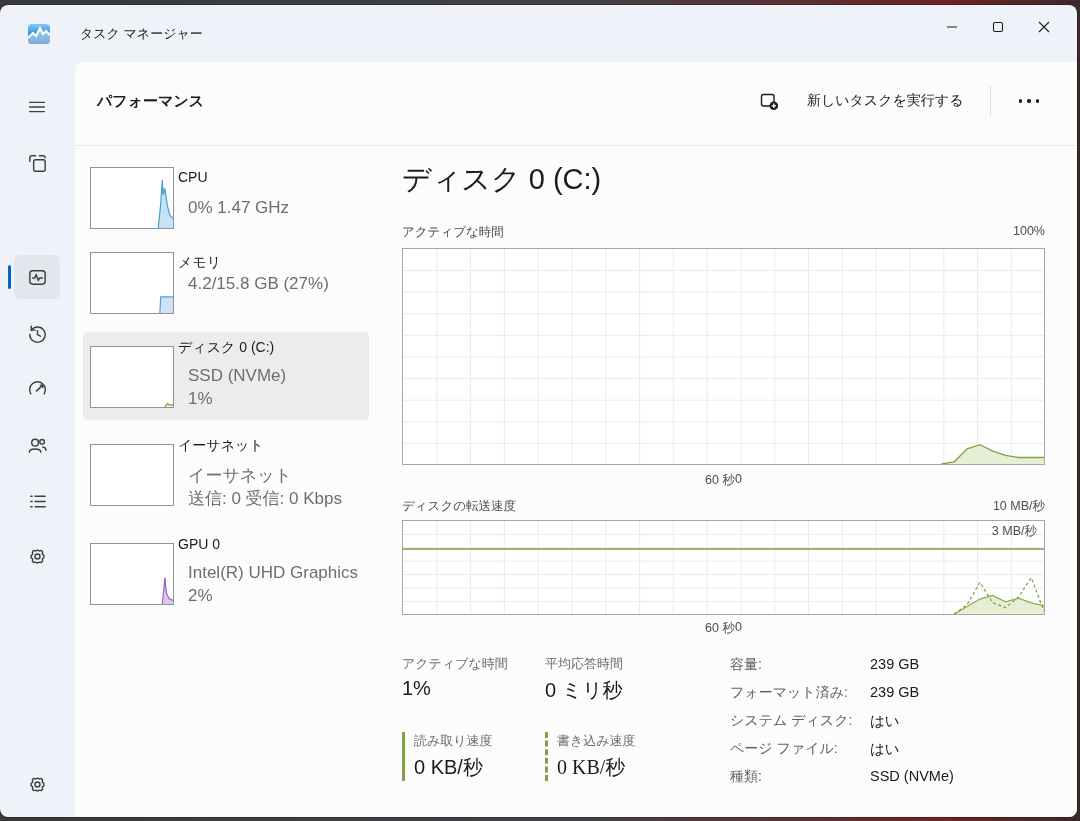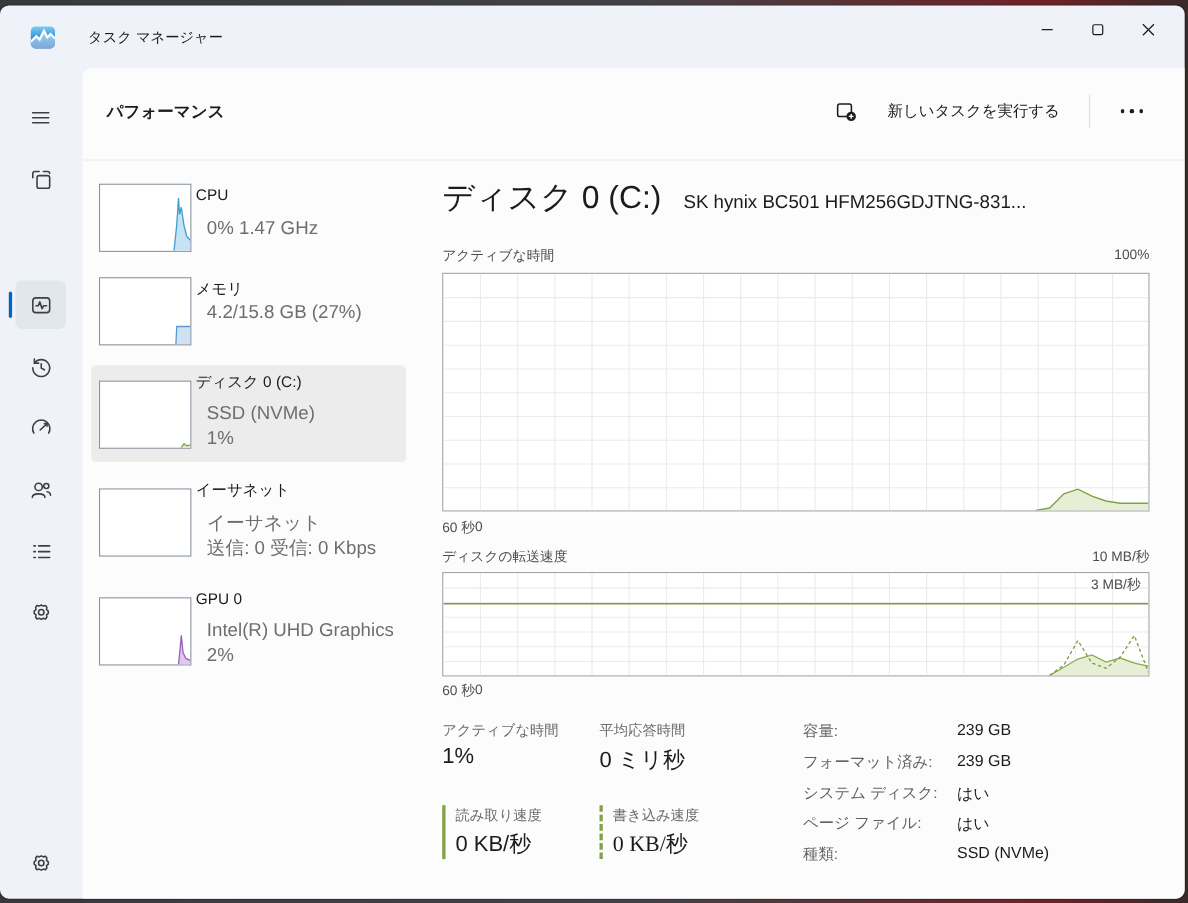--- a/index.html
+++ b/index.html
@@ -50,21 +50,21 @@
   .perf-sub{position:absolute;left:98px;font-size:17px;color:#6e6e6e;white-space:nowrap;}
   
   .main{position:absolute;left:327px;top:0;width:643px;}
   .main-titlerow{position:absolute;top:98px;left:0;display:flex;align-items:baseline;white-space:nowrap;}
   .main-title{font-size:29px;color:#1b1b1b;}
   .main-subtitle{font-size:17px;margin-left:20px;color:#1b1b1b;}
   .chart-caption{position:absolute;left:0;right:0;display:flex;justify-content:space-between;font-size:12.5px;color:#4d4d4d;}
   .bigchart{position:absolute;left:0;background:#fff;border:1px solid #a6a6a6;box-sizing:border-box;}
   .bigchart svg{display:block;}
   .peak-label{position:absolute;right:7px;top:2px;font-size:12.5px;color:#4d4d4d;}
-  .axisrow{position:absolute;left:0;right:0;display:flex;justify-content:flex-start;font-size:12.5px;color:#4d4d4d;}
+  .axisrow{position:absolute;left:0;right:0;display:flex;justify-content:center;font-size:12.5px;color:#4d4d4d;}
   
   .stat{position:absolute;}
   .stat .lbl{font-size:13px;color:#6b6b6b;white-space:nowrap;}
   .stat .val{font-size:20px;color:#1b1b1b;margin-top:4px;white-space:nowrap;}
   .stat.read{border-left:3px solid #82a144;padding-left:9px;}
   .stat.write{border-left:3px dashed #82a144;padding-left:9px;font-family:Liberation Serif, serif;}
   .detail-row{position:absolute;display:flex;font-size:14px;white-space:nowrap;}
   .detail-row .dl{width:140px;color:#5f5f5f;}
   .detail-row .dv{color:#1b1b1b;font-size:14.5px;}
 </style>
@@ -237,21 +237,20 @@
           </svg>
       </div>
       <div class="perf-name" style="top:3px">GPU 0</div>
       <div class="perf-sub" style="top:30px">Intel(R) UHD Graphics</div>
       <div class="perf-sub" style="top:53px">2%</div>
     </div>
 
     <div class="main">
       <div class="main-titlerow">
         <span class="main-title">ディスク 0 (C:)</span>
-        <span class="main-subtitle">SK hynix BC501 HFM256GDJTNG-831...</span>
       </div>
 
       <div class="chart-caption" style="top:162px">
         <span>アクティブな時間</span>
         <span>100%</span>
       </div>
       <div class="bigchart" style="top:186px;width:643px;height:217px">
         <svg width="641" height="215" viewBox="0 0 641 215" preserveAspectRatio="none">
           <g id="c1-grid" stroke="#ebebeb" stroke-width="1">
               <line x1="33.8" y1="0" x2="33.8" y2="215"></line>

